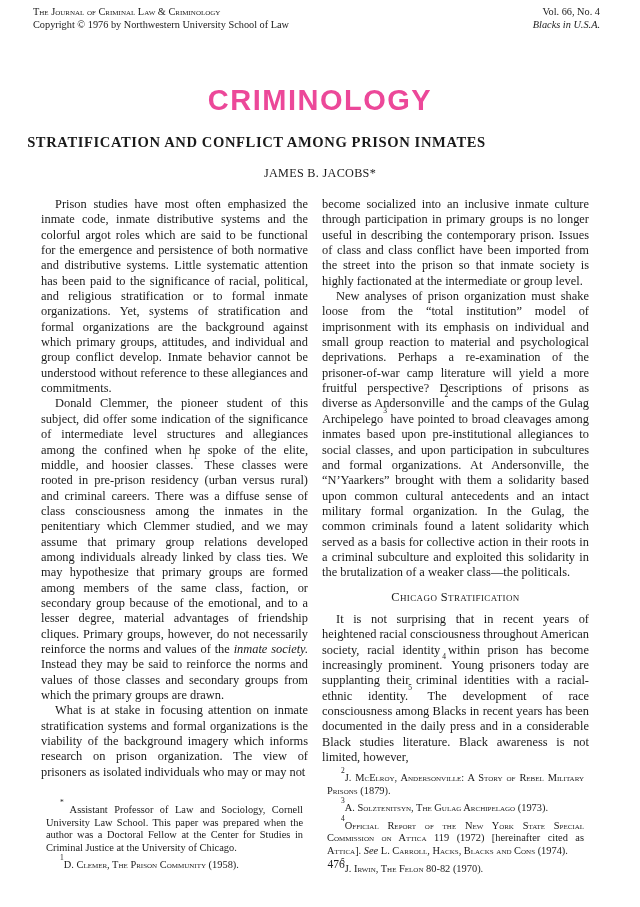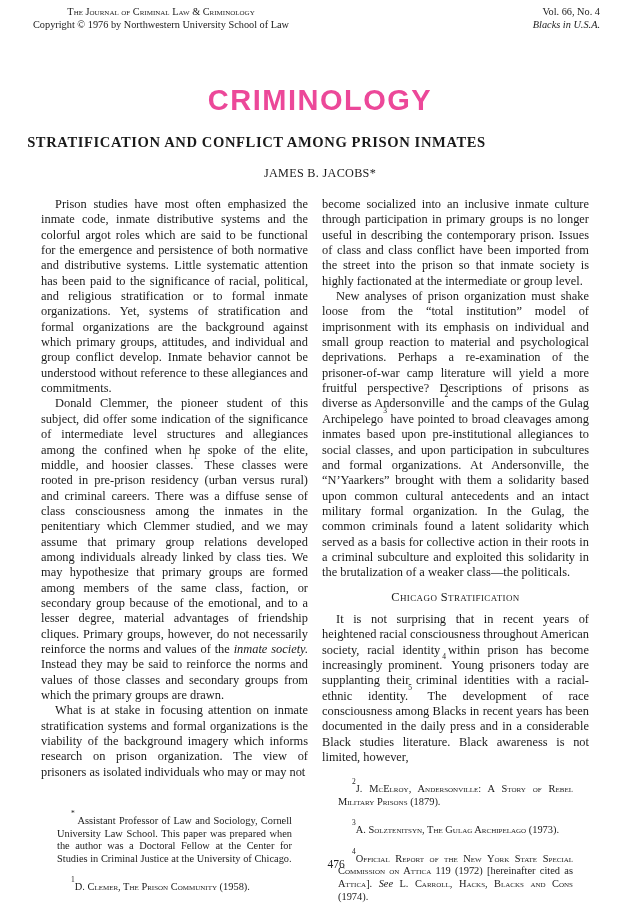--- a/index.html
+++ b/index.html
@@ -1,18 +1,18 @@
 <!DOCTYPE html>
 <html><head>
 <meta charset="utf-8">
 <style>
   html, body { margin:0; padding:0; background:#ffffff; }
   body { width:640px; height:907px; position:relative; overflow:hidden; color:#1a1a1a;
          font-family:"Liberation Serif","DejaVu Serif",serif; }
-  .hdr { position:absolute; top:6px; font-size:10.3px; line-height:12.5px;text-align:center; }
+  .hdr { position:absolute; top:6px; font-size:10.3px; line-height:12.5px; }
   .hdr-left { left:33px; }
   .hdr-right { right:40px; text-align:right; }
   .sc { font-variant:small-caps; }
   .it { font-style:italic; }
   .section-title { position:absolute; top:84px; left:0; width:640px; text-align:center;
          font-family:"Liberation Sans","DejaVu Sans",sans-serif; font-weight:bold;
          font-size:29px; letter-spacing:1.5px; color:#ec4899; }
   .article-title { position:absolute; top:134px; left:0; width:513px; text-align:center;
          font-size:14.6px; font-weight:bold; letter-spacing:0.6px; }
   .author { position:absolute; top:166px; left:0; width:640px; text-align:center;
@@ -22,21 +22,21 @@
   .col-left { left:41px; }
   .col-right { left:322px; }
   .col p { margin:0; text-indent:14px; }
   .col p.noindent { text-indent:0; }
   sup { font-size:7.5px; vertical-align:top; position:relative; top:-1px; line-height:0; }
   .subhead { text-align:center; font-variant:small-caps; font-size:12.4px; margin:9px 0 7px 0;
          letter-spacing:0.4px; }
   .footnotes { position:absolute; width:267px; font-size:10.4px; line-height:12.6px; text-align:justify; }
   .fn-left { left:41px; top:799px; }
   .fn-right { left:322px; top:767px; }
-  .footnotes p { margin:16px; text-indent:14px; }
+  .footnotes p { margin:5px; text-indent:14px; }
   .page-num { position:absolute; top:858px; left:0; width:640px; text-align:center; font-size:11.5px;padding-left:16px; }
 </style>
 </head>
 <body>
 
 <div class="hdr hdr-left">
   <div class="sc">The Journal of Criminal Law &amp; Criminology</div>
   <div>Copyright © 1976 by Northwestern University School of Law</div>
 </div>
 <div class="hdr hdr-right">

